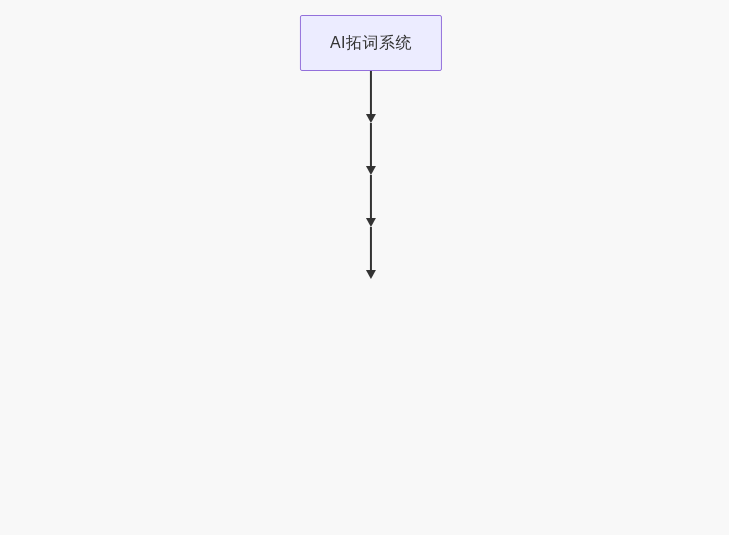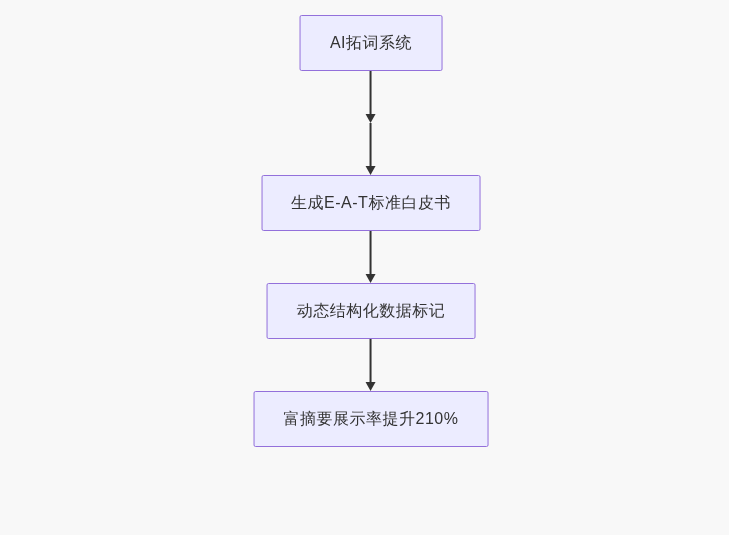--- a/index.html
+++ b/index.html
@@ -75,30 +75,27 @@
       <div class="line"></div>
       <div class="head"></div>
     </div>
 
 
     <div class="edge">
       <div class="line"></div>
       <div class="head"></div>
     </div>
 
-    <div class="node">生成E-A-T标准白皮书</div>
 
     <div class="edge">
       <div class="line"></div>
       <div class="head"></div>
     </div>
 
-    <div class="node">动态结构化数据标记</div>
 
     <div class="edge">
       <div class="line"></div>
       <div class="head"></div>
     </div>
 
-    <div class="node">富摘要展示率提升210%</div>
 
   </div>
 </div>
 
 </body></html>

